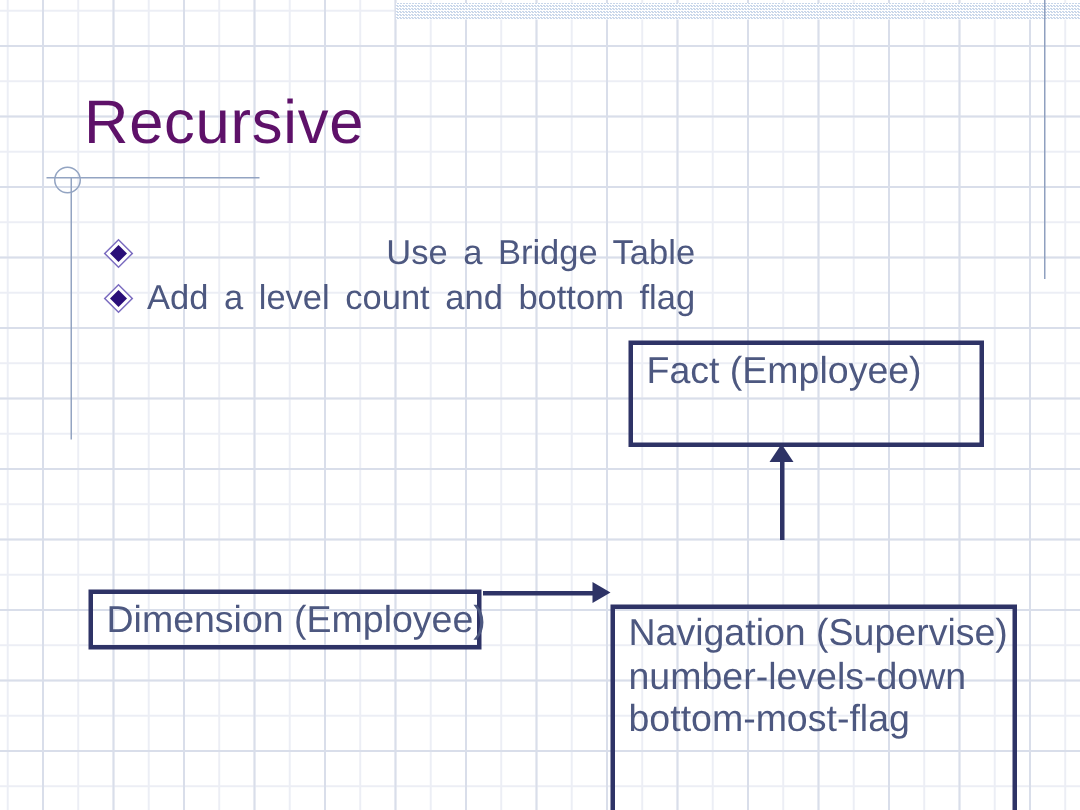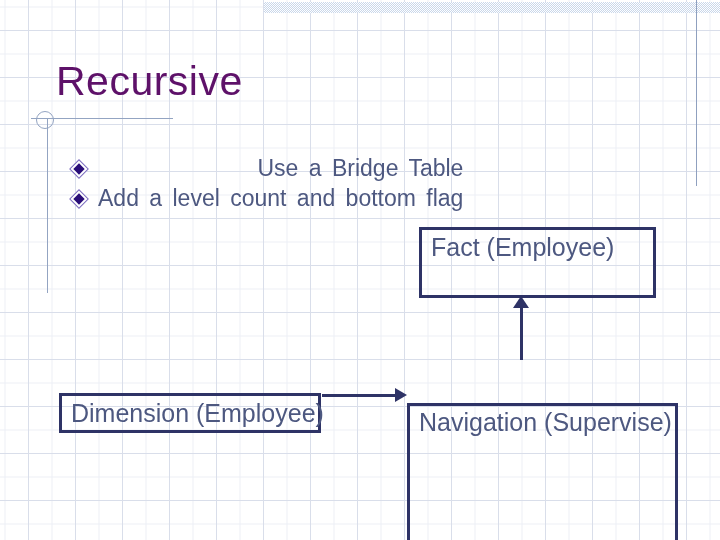--- a/index.html
+++ b/index.html
@@ -186,15 +186,17 @@
 
   <div class="box dim-box">
     <div>Dimension (Employee)</div>
   </div>
 
   <div class="arrow-line arrow-h"></div>
   <div class="arrowhead arrowhead-right"></div>
 
   <div class="box nav-box">
     <div>Navigation (Supervise)</div>
+    <div>number-levels-down</div>
+    <div>bottom-most-flag</div>
   </div>
 
 </div>
 
 </body></html>

